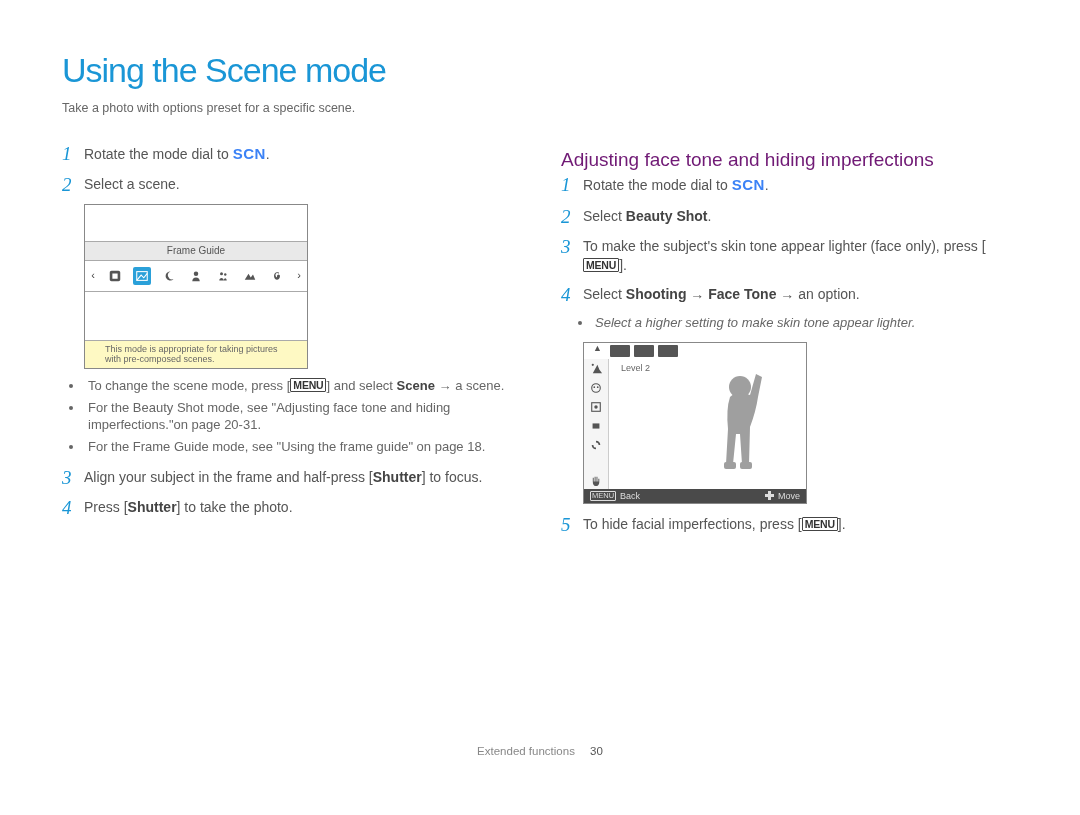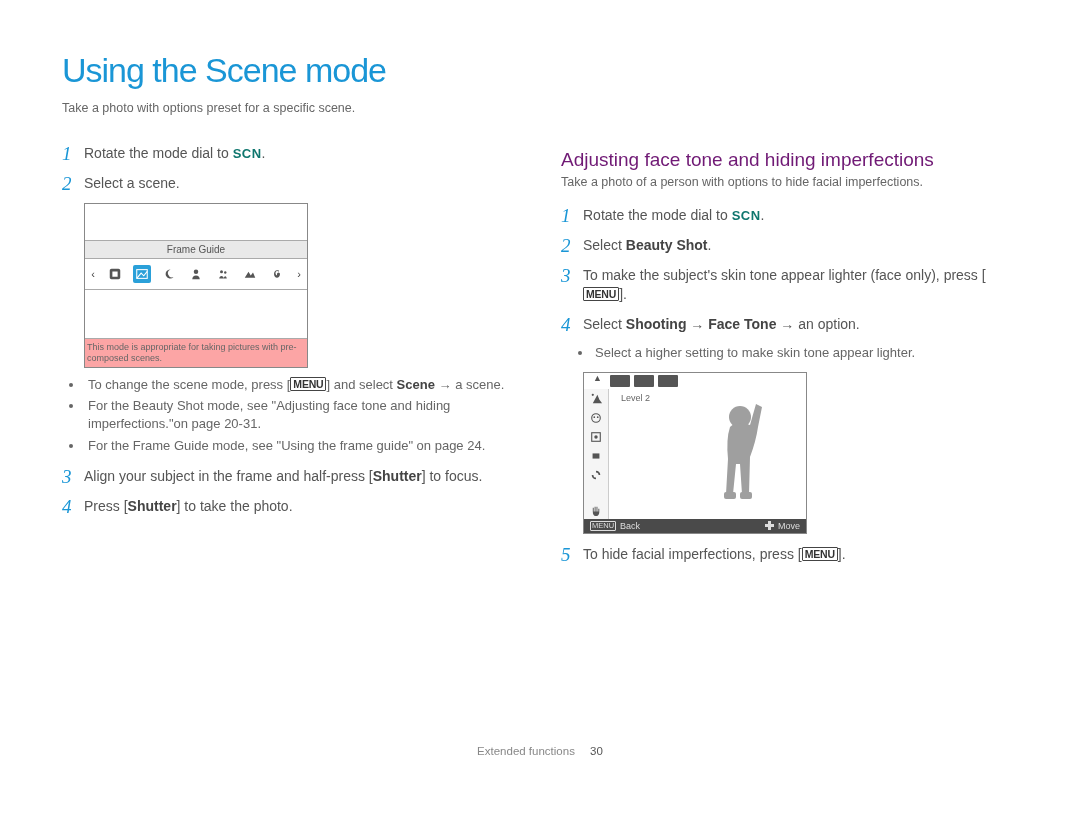--- a/index.html
+++ b/index.html
@@ -65,22 +65,22 @@
   }
   .step .body {
     flex: 1;
     font-size: 14px;
     color: #555;
     padding-top:1px;
   }
   .scn-label {
     font-family: Arial, sans-serif;
     font-weight: bold;
-    font-size: 13px;
-    color: #0f766e;
+    font-size: 15px;
+    color: #3b82f6;
     letter-spacing: 0.5px;
   }
   .menu-box {
     display:inline-block;
     border:1px solid #444;
     font-size:10.5px;
     font-weight:bold;
     padding:0 2px;
     line-height:12px;
     vertical-align:1px;
@@ -98,21 +98,21 @@
     margin-bottom: 4px;
     padding-left:4px;
   }
   .sub-bullet {
     list-style: disc;
     margin: 4px 0 10px 22px;
     padding-left: 10px;
     font-size:13px;
     color:#666;
   }
-  .sub-bullet li{ padding-left:2px; }
+  .sub-bullet li{ padding-left:2px;font-style:italic; }
 
   
   .lcd-frame {
     width: 222px;
     border: 1px solid #888;
     margin: 4px 0 8px 22px;
     background: #fff;
     font-size: 10px;
     color:#444;
   }
@@ -142,22 +142,22 @@
     font-size:12px;color:#555;
   }
   .lcd-icons-row .ic.selected{
     background:#2aa0d9; color:#fff; border-radius:2px;
   }
   .lcd-bottom-space{height:48px;background:#fff;border-bottom:1px solid #aaa;}
   .lcd-caption{
     font-size:9px;
     line-height:1.2;
     color:#666;
-    background:#fca5a5;
-    padding:3px 2px;
+    background:#fef9c3;
+    padding:3px 20px;
   }
 
   
   .lcd2 {
     width:222px;
     height:160px;
     background:#fff;
     border:1px solid #888;
     margin:6px 0 10px 22px;
     position:relative;
@@ -311,21 +311,21 @@
         </div>
         <div class="lcd-bottom-space"></div>
         <div class="lcd-caption">This mode is appropriate for taking pictures with pre-composed scenes.</div>
       </div>
 
       <ul class="bullets">
         <li>
           <span>To change the scene mode, press [</span><span class="menu-box">MENU</span><span>] and select </span><b>Scene</b><span> → a scene.</span>
         </li>
         <li>For the Beauty Shot mode, see "Adjusting face tone and hiding imperfections."on page 20-31.</li>
-        <li>For the Frame Guide mode, see "Using the frame guide" on page 24.</li>
+        <li>For the Frame Guide mode, see "Using the frame guide" on page 18.</li>
       </ul>
 
       <div class="step">
         <div class="num">3</div>
         <div class="body">
           <span>Align your subject in the frame and half-press [</span><b>Shutter</b><span>] to focus.</span>
         </div>
       </div>
 
       <div class="step">
@@ -333,21 +333,20 @@
         <div class="body">
           <span>Press [</span><b>Shutter</b><span>] to take the photo.</span>
         </div>
       </div>
 
     </div>
 
     <div class="col">
 
       <div class="h2">Adjusting face tone and hiding imperfections</div>
-      <div class="subh2">Take a photo of a person with options to hide facial imperfections.</div>
 
       <div class="step">
         <div class="num">1</div>
         <div class="body">
           <span>Rotate the mode dial to </span><span class="scn-label">SCN</span><span>.</span>
         </div>
       </div>
 
       <div class="step">
         <div class="num">2</div>

